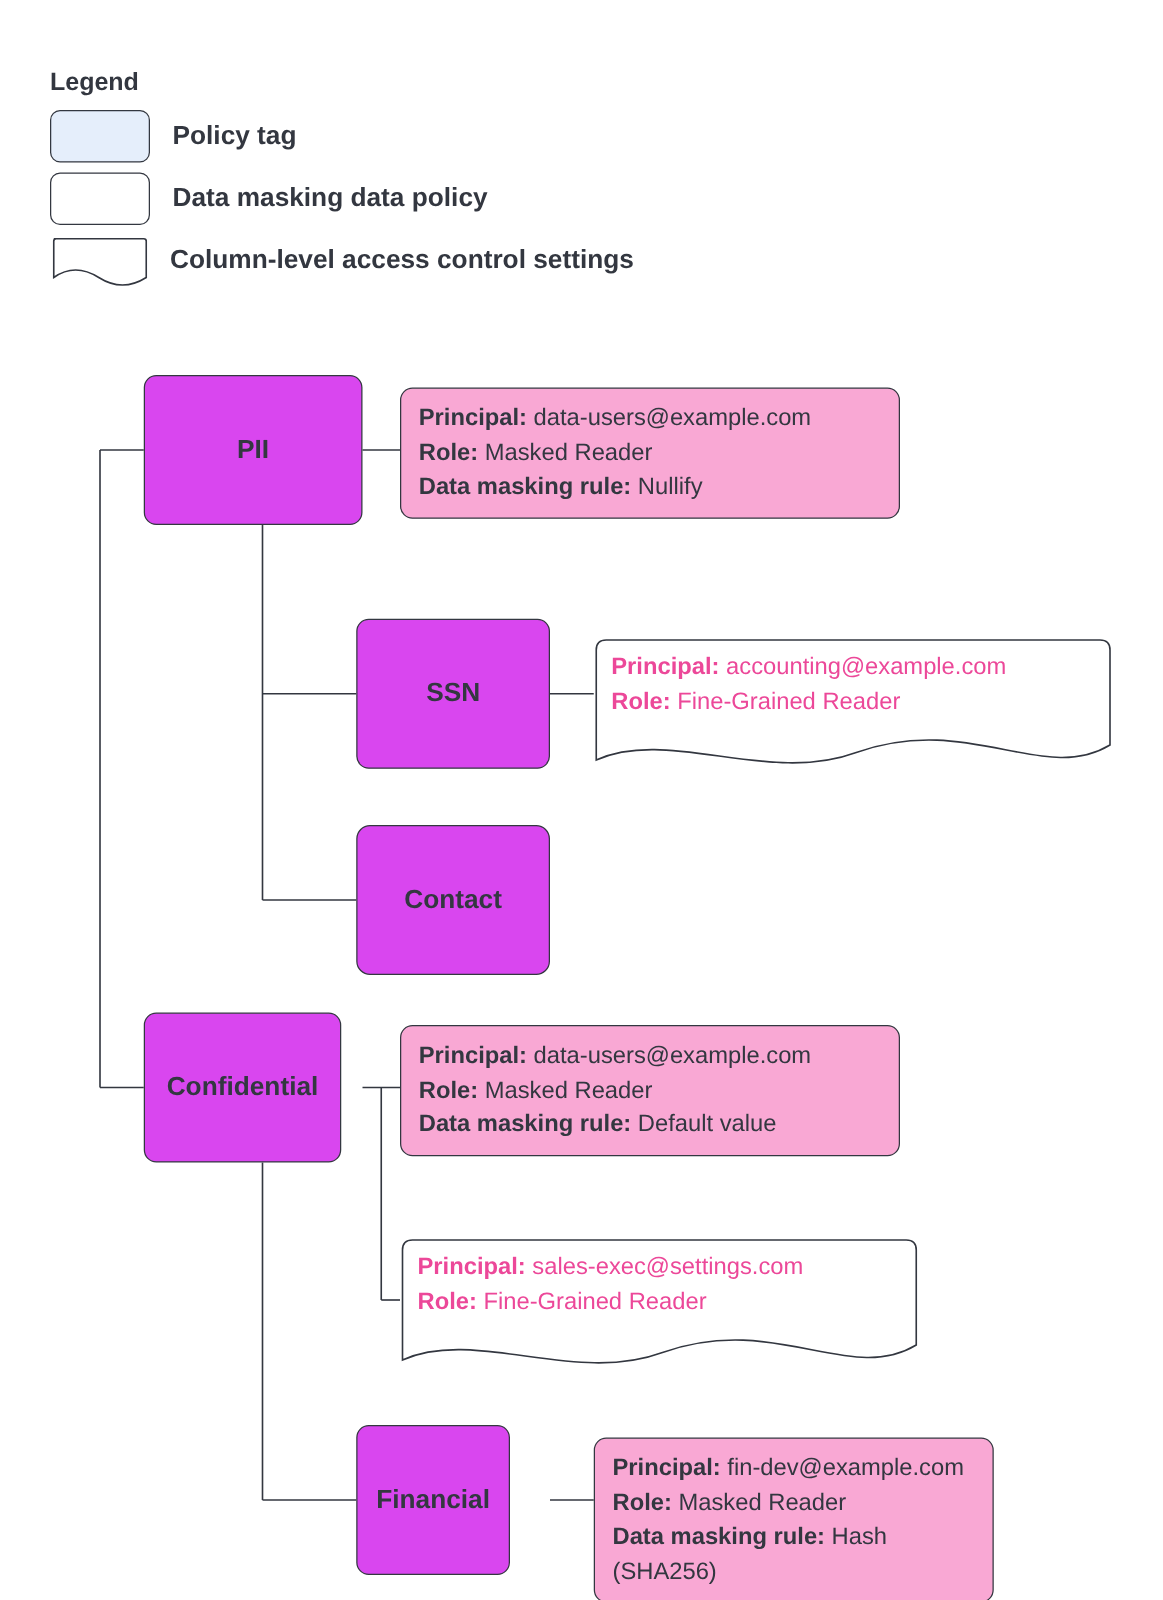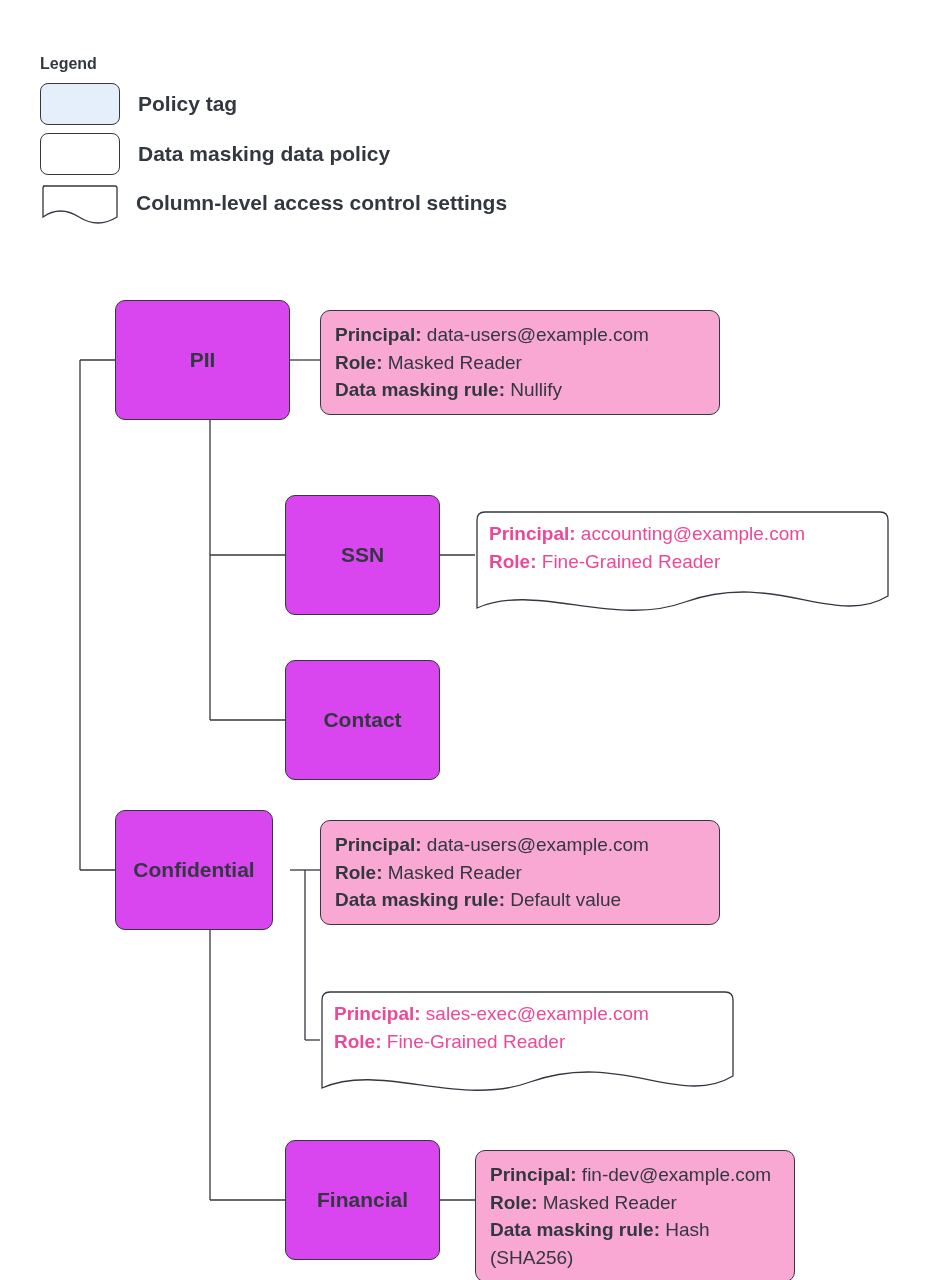--- a/index.html
+++ b/index.html
@@ -11,21 +11,21 @@
     font-family: Arial, Helvetica, sans-serif;
     color: #333740;
     position: relative;
   }
   .legend {
     position: absolute;
     left: 40px;
     top: 55px;
   }
   .legend-title {
-    font-size: 16px;
+    font-size: 20px;
     font-weight: 700;
     margin-bottom: 10px;
     color: #333740;
   }
   .legend-row {
     display: flex;
     align-items: center;
     margin-bottom: 8px;
   }
   .legend-swatch {
@@ -188,21 +188,21 @@
                C 360 118, 300 60, 210 92
                C 140 118, 60 72, 2 98
                V10 Q2 2 10 2 Z" fill="#ffffff" stroke="#333740" stroke-width="1.3"></path>
     </svg>
     <div class="clacs-content">
       <div class="row"><b>Principal:</b> <span>accounting@example.com</span></div>
       <div class="row"><b>Role:</b> <span>Fine-Grained Reader</span></div>
     </div>
   </div>
 
-  <div class="tag-box" style="left:285px;top:660px;width:155px;height:120px;">
+  <div class="tag-box" style="left:285px;top:660px;width:155px;height:120px;border-radius:11px;">
     <div class="label">Contact</div>
   </div>
 
   <div class="tag-box" style="left:115px;top:810px;width:158px;height:120px;">
     <div class="label">Confidential</div>
   </div>
 
   <div class="policy-box" style="left:320px;top:820px;width:400px;">
     <div class="row"><b>Principal:</b> <span>data-users@example.com</span></div>
     <div class="row"><b>Role:</b> <span>Masked Reader</span></div>
@@ -210,26 +210,26 @@
   </div>
 
   <div class="clacs-box" style="left:320px;top:990px;width:415px;height:120px;">
     <svg class="clacs-svg" viewBox="0 0 415 120" preserveAspectRatio="none">
       <path d="M10 2 H405 Q413 2 413 10 V86
                C 360 118, 300 60, 210 92
                C 140 118, 60 72, 2 98
                V10 Q2 2 10 2 Z" fill="#ffffff" stroke="#333740" stroke-width="1.3"></path>
     </svg>
     <div class="clacs-content">
-      <div class="row"><b>Principal:</b> <span>sales-exec@example.com</span></div>
+      <div class="row"><b>Principal:</b> <span>sales-exec@settings.com</span></div>
       <div class="row"><b>Role:</b> <span>Fine-Grained Reader</span></div>
     </div>
   </div>
 
-  <div class="tag-box" style="left:285px;top:1140px;width:155px;height:120px;">
+  <div class="tag-box" style="left:285px;top:1140px;width:123px;height:120px;">
     <div class="label">Financial</div>
   </div>
 
   <div class="policy-box" style="left:475px;top:1150px;width:320px;">
     <div class="row"><b>Principal:</b> <span>fin-dev@example.com</span></div>
     <div class="row"><b>Role:</b> <span>Masked Reader</span></div>
     <div class="row"><b>Data masking rule:</b> <span>Hash (SHA256)</span></div>
   </div>
 
 </div>

